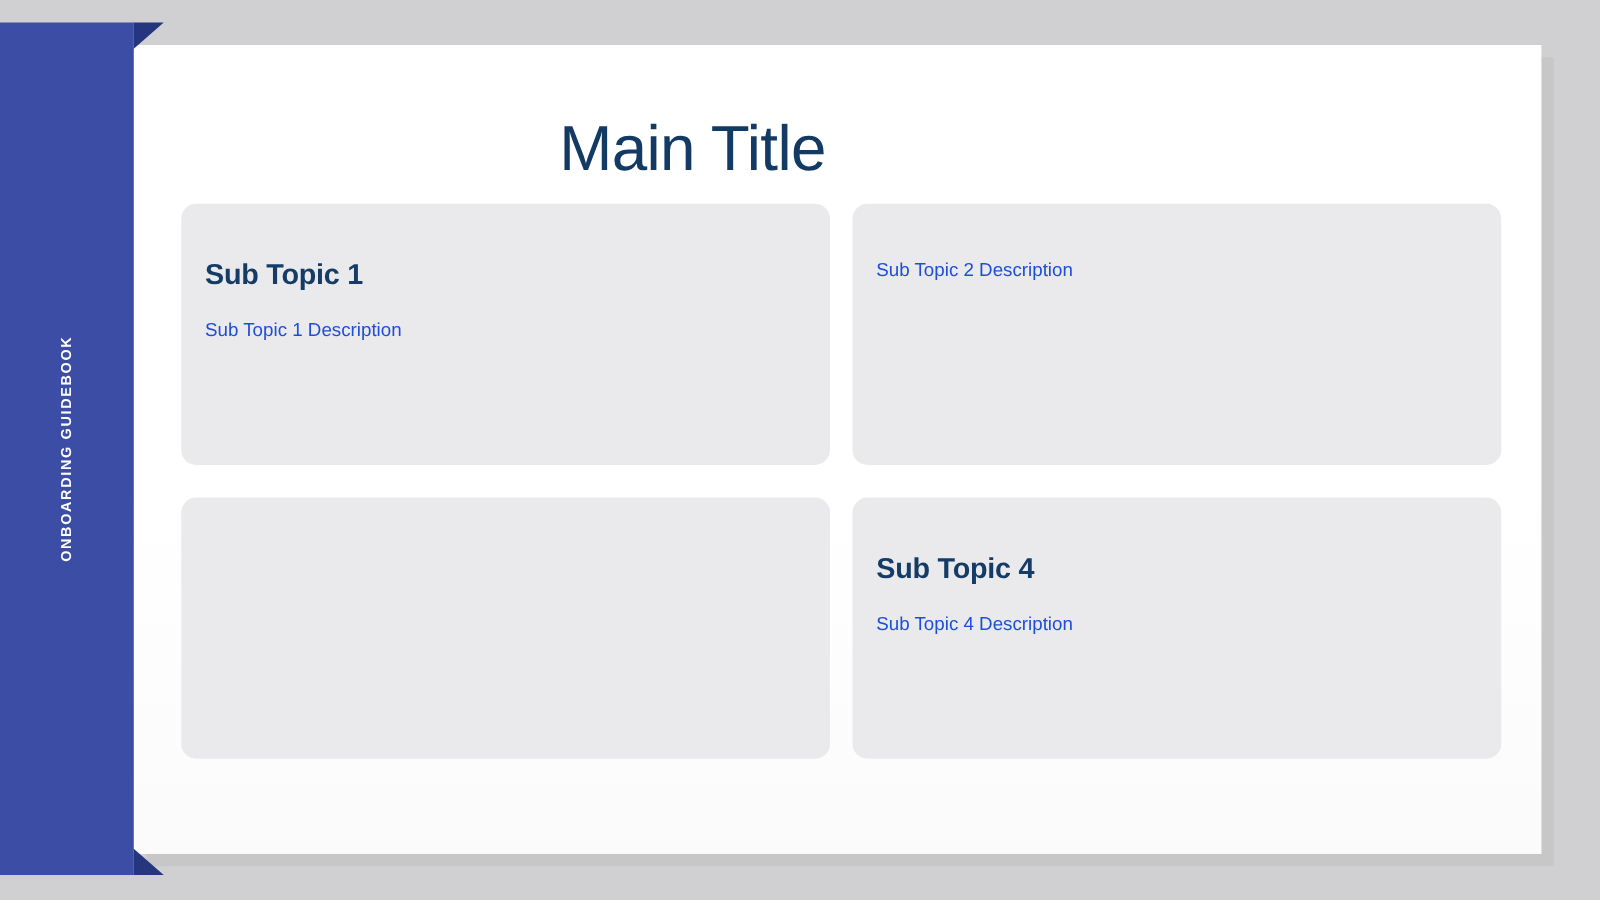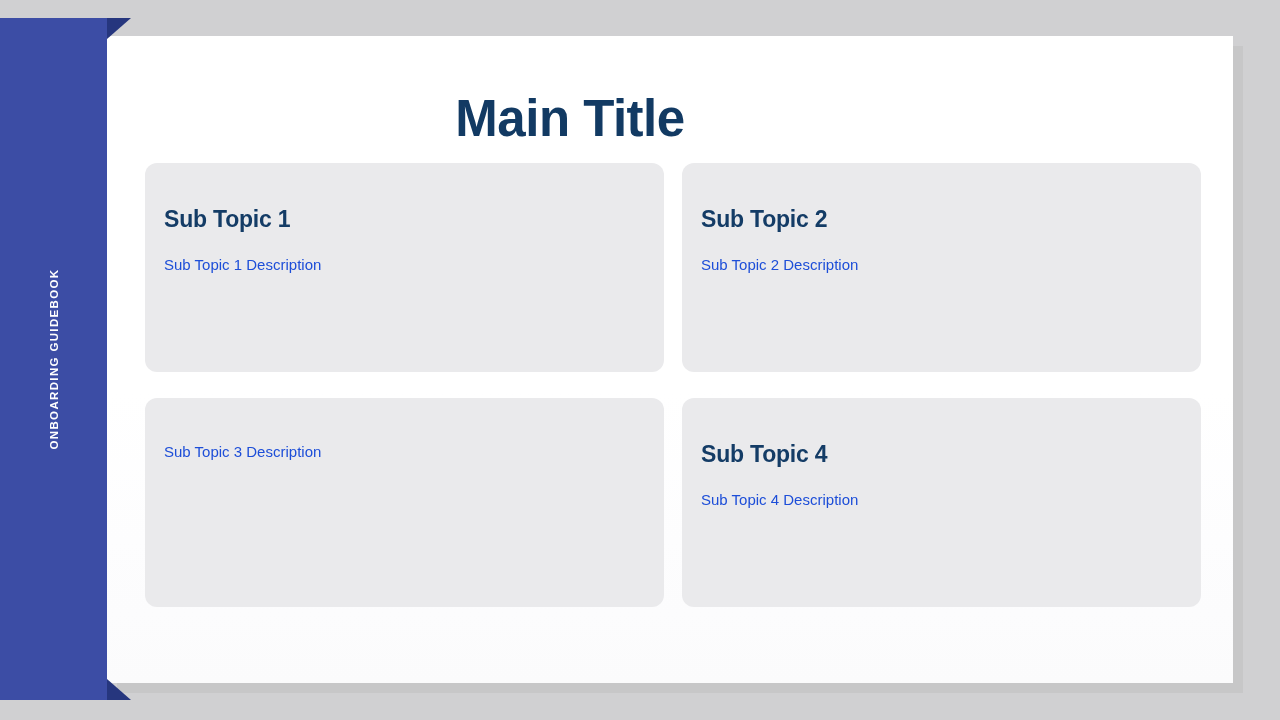--- a/index.html
+++ b/index.html
@@ -87,24 +87,23 @@
 
   
   .title {
     position: absolute;
     left: 0;
     top: 18px;
     width: 894px;
     text-align: center;
     color: #123a63;
     font-size: 51px;
-    font-weight: bold;
+    font-weight: normal;
     letter-spacing: -0.5px;
     line-height: 1.2;
-    padding-left: 16px;
   }
 
   
   .grid {
     position: absolute;
     left: 38px;
     top: 127px;
     width: 864px;
     height: 449px;
     display: grid;
@@ -147,26 +146,24 @@
   <h1 class="title">Main Title</h1>
 
   <div class="grid">
 
     <div class="card">
       <div class="card-title">Sub Topic 1</div>
       <div class="card-desc">Sub Topic 1 Description</div>
     </div>
 
     <div class="card">
-      <div class="card-title">Sub Topic 2</div>
       <div class="card-desc">Sub Topic 2 Description</div>
     </div>
 
     <div class="card">
-      <div class="card-desc">Sub Topic 3 Description</div>
     </div>
 
     <div class="card">
       <div class="card-title">Sub Topic 4</div>
       <div class="card-desc">Sub Topic 4 Description</div>
     </div>
 
   </div>
 </div>
 

